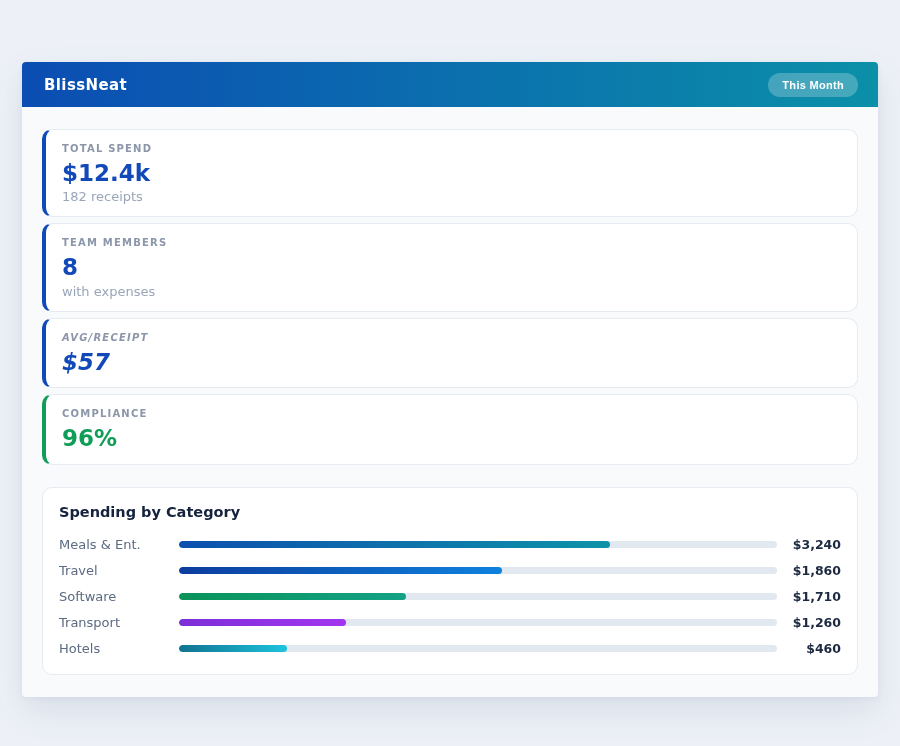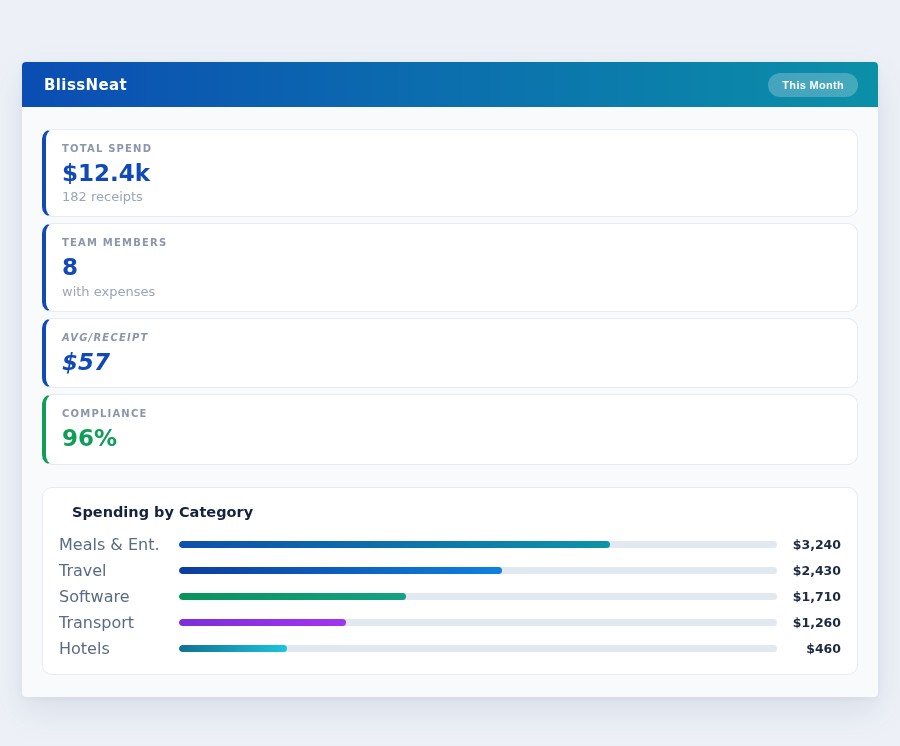--- a/index.html
+++ b/index.html
@@ -77,33 +77,32 @@
     border: 1px solid #e6ebf2;
     border-radius: 10px;
     padding: 16px 16px 18px 16px;
     margin-top: 22px;
   }
   .chart-title {
     font-size: 14.5px;
     font-weight: bold;
     color: #16233f;
     margin-bottom: 18px;
-    margin-left: 13px;
   }
   .chart-row {
     display: flex;
     align-items: center;
     margin-bottom: 12px;
     height: 14px;
   }
   .chart-row:last-child { margin-bottom: 0; }
   .row-label {
     width: 120px;
     flex: 0 0 120px;
-    font-size: 16px;
+    font-size: 13px;
     color: #5b6b82;
   }
   .bar-track {
     flex: 1 1 auto;
     height: 7px;
     background: #e2e8f0;
     border-radius: 4px;
     overflow: hidden;
   }
   .bar-fill {
@@ -164,21 +163,21 @@
           <div class="bar-fill" style="width: 72%; background: linear-gradient(90deg, rgb(13, 79, 174), rgb(13, 147, 168));"></div>
         </div>
         <div class="row-value">$3,240</div>
       </div>
 
       <div class="chart-row">
         <div class="row-label">Travel</div>
         <div class="bar-track" style="background: rgb(226, 232, 240);">
           <div class="bar-fill" style="width: 54%; background: linear-gradient(90deg, rgb(12, 60, 158), rgb(14, 130, 221));"></div>
         </div>
-        <div class="row-value">$2,430</div>
+        <div class="row-value">$1,860</div>
       </div>
 
       <div class="chart-row">
         <div class="row-label">Software</div>
         <div class="bar-track" style="background: rgb(226, 232, 240);">
           <div class="bar-fill" style="width: 38%; background: linear-gradient(90deg, rgb(9, 147, 90), rgb(20, 161, 133));"></div>
         </div>
         <div class="row-value">$1,710</div>
       </div>
 

